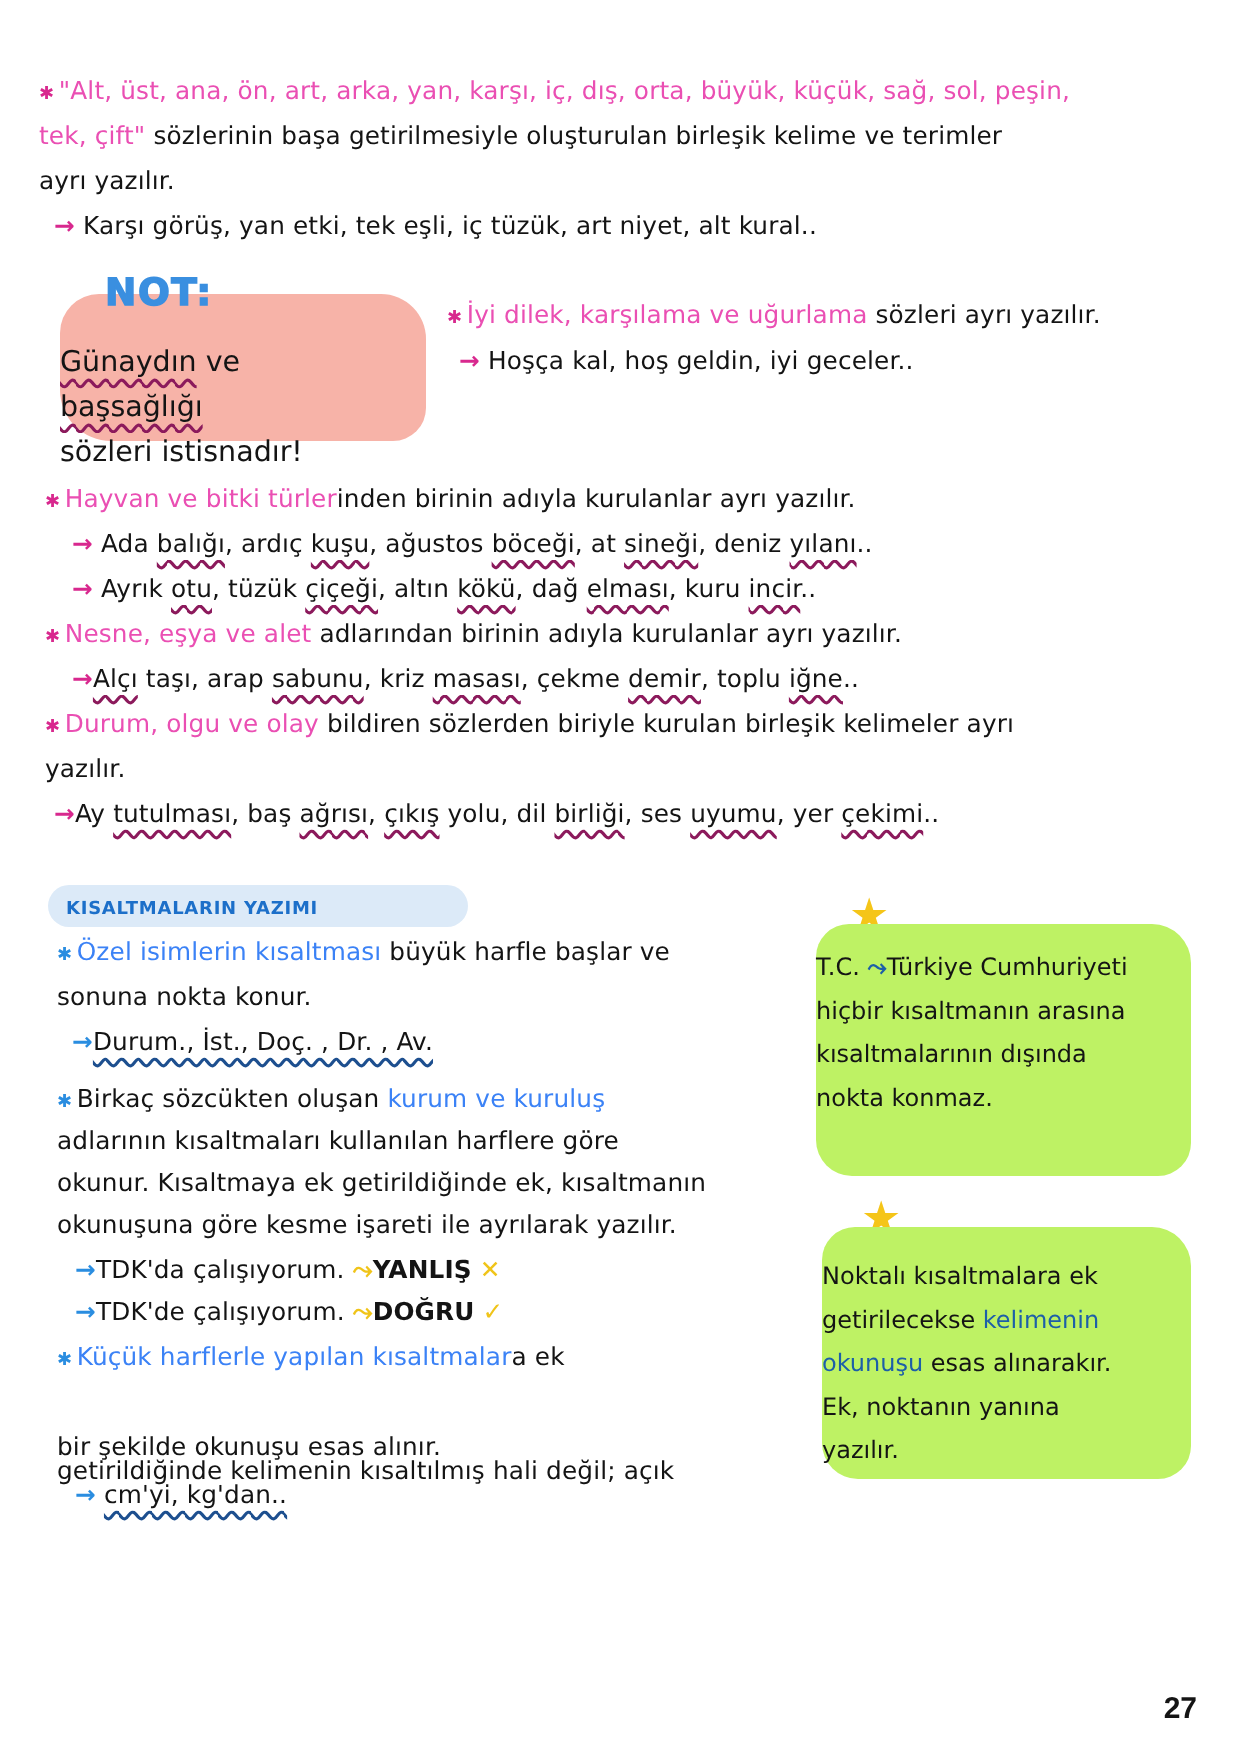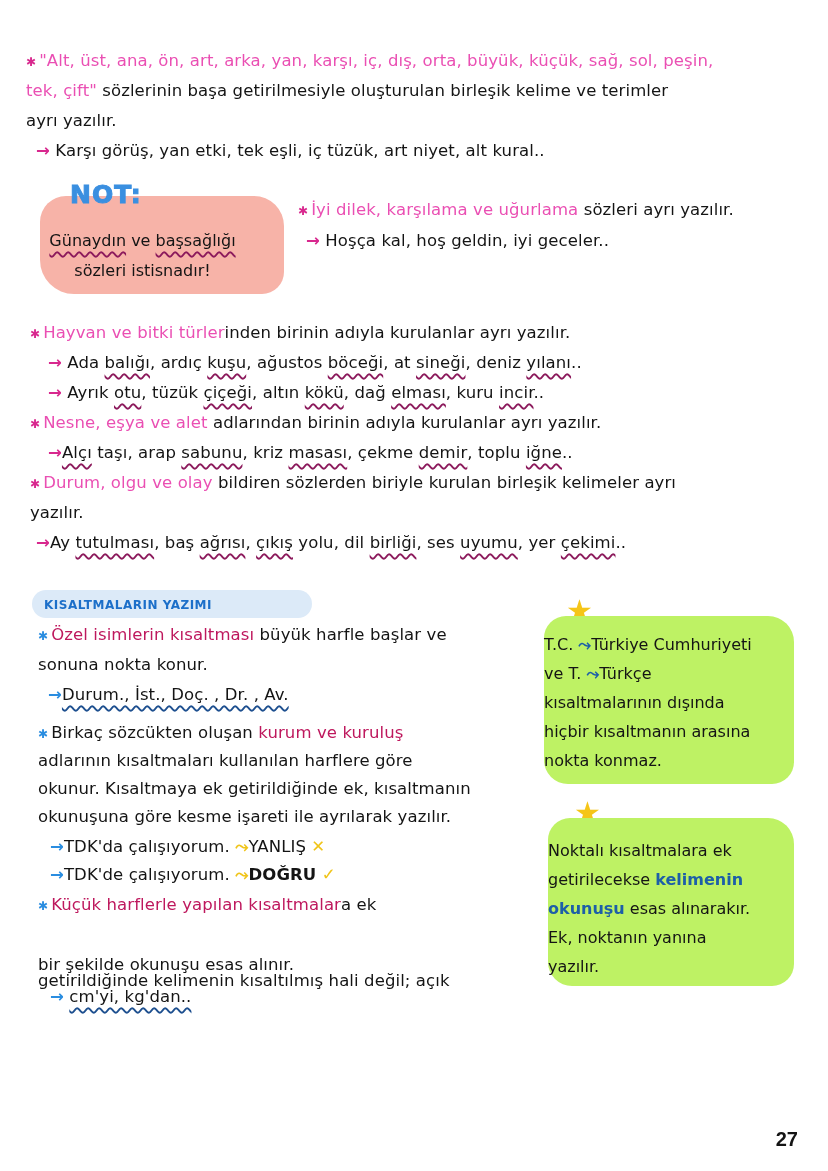--- a/index.html
+++ b/index.html
@@ -3,39 +3,39 @@
 <meta charset="utf-8">
 <style>
   html, body { margin: 0; padding: 0; background: #ffffff; }
   body {
     width: 828px; height: 1171px; position: relative; overflow: hidden;
     font-family: "DejaVu Sans", sans-serif; color: #141414;
   }
   .abs { position: absolute; }
   .line { font-size: 16.5px; line-height: 30px; white-space: nowrap; letter-spacing: 0.1px; }
   .pink { color: #ea4fb3; }
-  .blue { color: #be185d; }
-  .dblue { color: #1d5fa8; font-weight: bold; }
+  .blue { color: #3b82f6; }
+  .dblue { color: #1d5fa8; }
   .arrow-pink { color: #d8288e; font-weight: bold; }
   .arrow-blue { color: #2a8de0; font-weight: bold; }
   .bullet-pink { color: #d8288e; font-size: 12px; margin-right: 3px; }
   .bullet-blue { color: #2a8de0; font-size: 12px; margin-right: 3px; }
   .wavy { text-decoration: underline wavy #8c1a5c; text-decoration-thickness: 2px; text-underline-offset: 5px; }
   .wavy-blue { text-decoration: underline wavy #1d4f8f; text-decoration-thickness: 2px; text-underline-offset: 5px; }
 
   .note-box {
     left: 40px; top: 196px; width: 244px; height: 98px;
     background: #f7b3a8; border-radius: 26px 30px 22px 34px;
   }
   .note-title {
     left: 70px; top: 180px; font-size: 25px; font-weight: 900; color: #3a8fe0;
     letter-spacing: 1px; font-family: "DejaVu Sans", sans-serif;
     -webkit-text-stroke: 1px #3a8fe0;
   }
-  .note-text { left: 40px; width: 205px; text-align: center; font-size: 16px; line-height: 30px; top: 226px; }
+  .note-text { left: 40px; width: 205px; text-align: left; font-size: 19px; line-height: 30px; top: 226px; }
 
   .section-pill {
     left: 32px; top: 590px; width: 280px; height: 28px; background: #dceaf8; border-radius: 16px;
   }
   .section-title {
     left: 44px; top: 590px; font-size: 12px; font-weight: bold; color: #1c6fc9; line-height: 30px; letter-spacing: 0.5px;
   }
 
   .info-box {
     background: #bef264; border-radius: 22px 26px 22px 24px;
@@ -115,44 +115,43 @@
 </div>
 
 <div class="abs line" style="left:38px; top:718px;">
   <span class="bullet-blue">✱</span><span>Birkaç sözcükten oluşan </span><span class="blue">kurum ve kuruluş</span>
 </div>
 <div class="abs line" style="left:38px; top:746px;">adlarının kısaltmaları kullanılan harflere göre</div>
 <div class="abs line" style="left:38px; top:774px;">okunur. Kısaltmaya ek getirildiğinde ek, kısaltmanın</div>
 <div class="abs line" style="left:38px; top:802px;">okunuşuna göre kesme işareti ile ayrılarak yazılır.</div>
 <div class="abs line" style="left:50px; top:832px;">
   <span class="arrow-blue">→</span><span>TDK'da çalışıyorum.</span>
-  <span class="arrow-yellow">⤳</span><span style="font-weight:normal;text-align:right;">YANLIŞ</span>
+  <span class="arrow-yellow">⤳</span><span style="font-weight:bold;text-align:right;">YANLIŞ</span>
   <span class="cross">✕</span>
 </div>
 <div class="abs line" style="left:50px; top:860px;">
   <span class="arrow-blue">→</span><span>TDK'de çalışıyorum.</span>
   <span class="arrow-yellow">⤳</span><span style="font-weight:bold;">DOĞRU</span>
   <span class="check">✓</span>
 </div>
 
 <div class="abs line" style="left:38px; top:890px;">
   <span class="bullet-blue">✱</span><span class="blue">Küçük harflerle yapılan kısaltmalar</span><span>a ek</span>
 </div>
 <div class="abs line" style="left:38px; top:920px;margin-top:46px;">getirildiğinde kelimenin kısaltılmış hali değil; açık</div>
 <div class="abs line" style="left:38px; top:950px;">bir şekilde okunuşu esas alınır.</div>
 <div class="abs line" style="left:50px; top:982px;">
   <span class="arrow-blue">→</span> <span class="wavy-blue">cm'yi, kg'dan..</span>
 </div>
 
 <div class="abs star" style="left:566px; top:596px;">★</div>
 <div class="abs info-box" style="left:544px; top:616px; width:250px; height:168px; padding-top:14px; box-sizing:border-box;">
   <div><span>T.C. </span><span class="arrow-navy">⤳</span><span>Türkiye Cumhuriyeti</span></div>
-  <div><span>ve T. </span><span class="arrow-navy">⤳</span><span>Türkçe</span></div>
+  <div>hiçbir kısaltmanın arasına</div>
   <div>kısaltmalarının dışında</div>
-  <div>hiçbir kısaltmanın arasına</div>
   <div>nokta konmaz.</div>
 </div>
 
 <div class="abs star" style="left:574px; top:798px;">★</div>
 <div class="abs info-box" style="left:548px; top:818px; width:246px; height:168px; padding-top:18px; box-sizing:border-box;">
   <div>Noktalı kısaltmalara ek</div>
   <div><span>getirilecekse </span><span class="dblue">kelimenin</span></div>
   <div><span class="dblue">okunuşu</span><span> esas alınarakır.</span></div>
   <div>Ek, noktanın yanına</div>
   <div>yazılır.</div>

